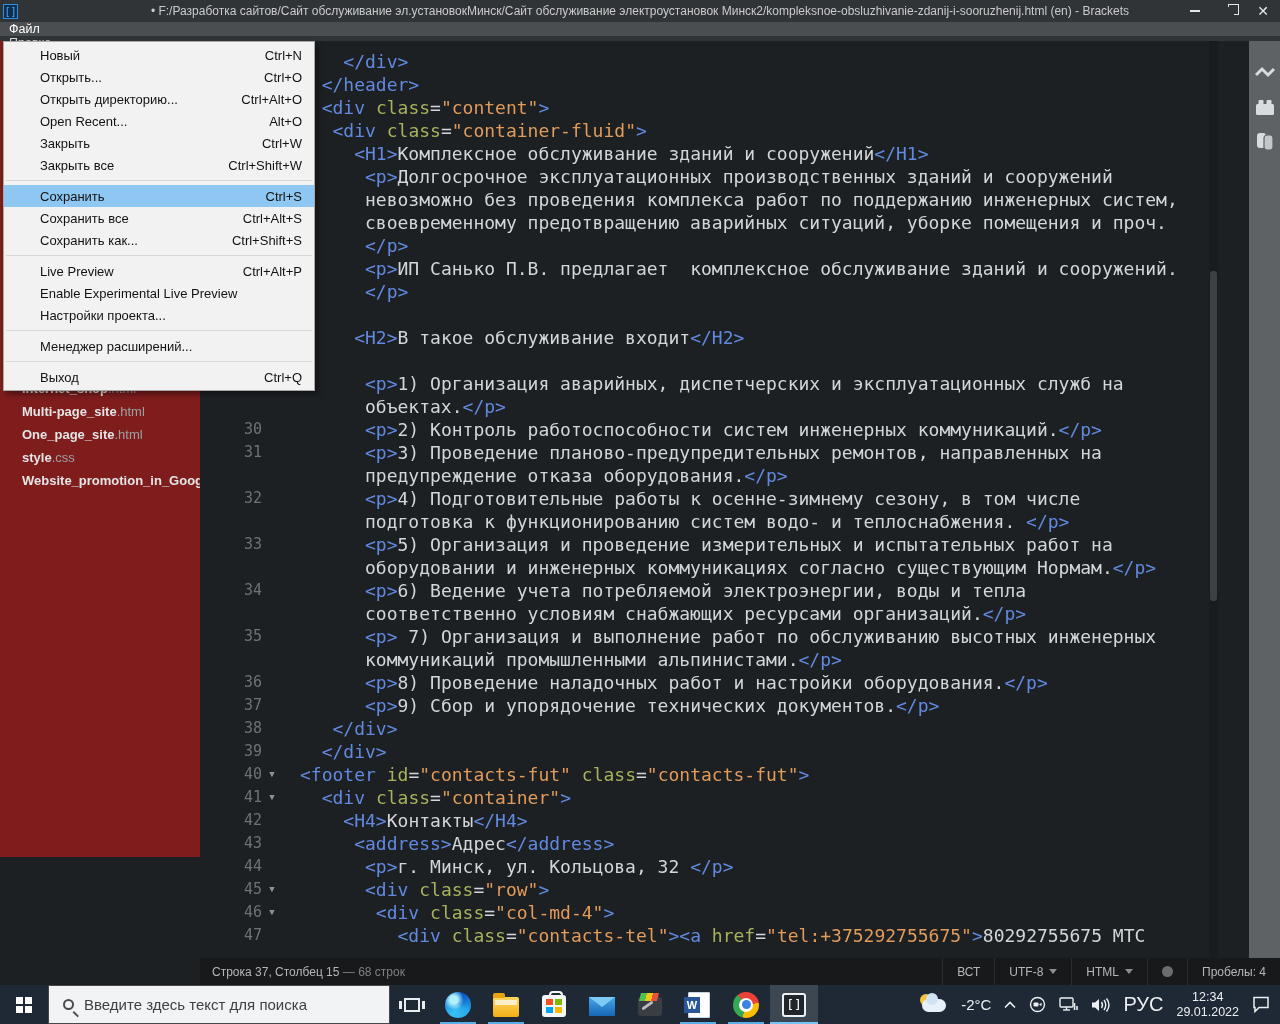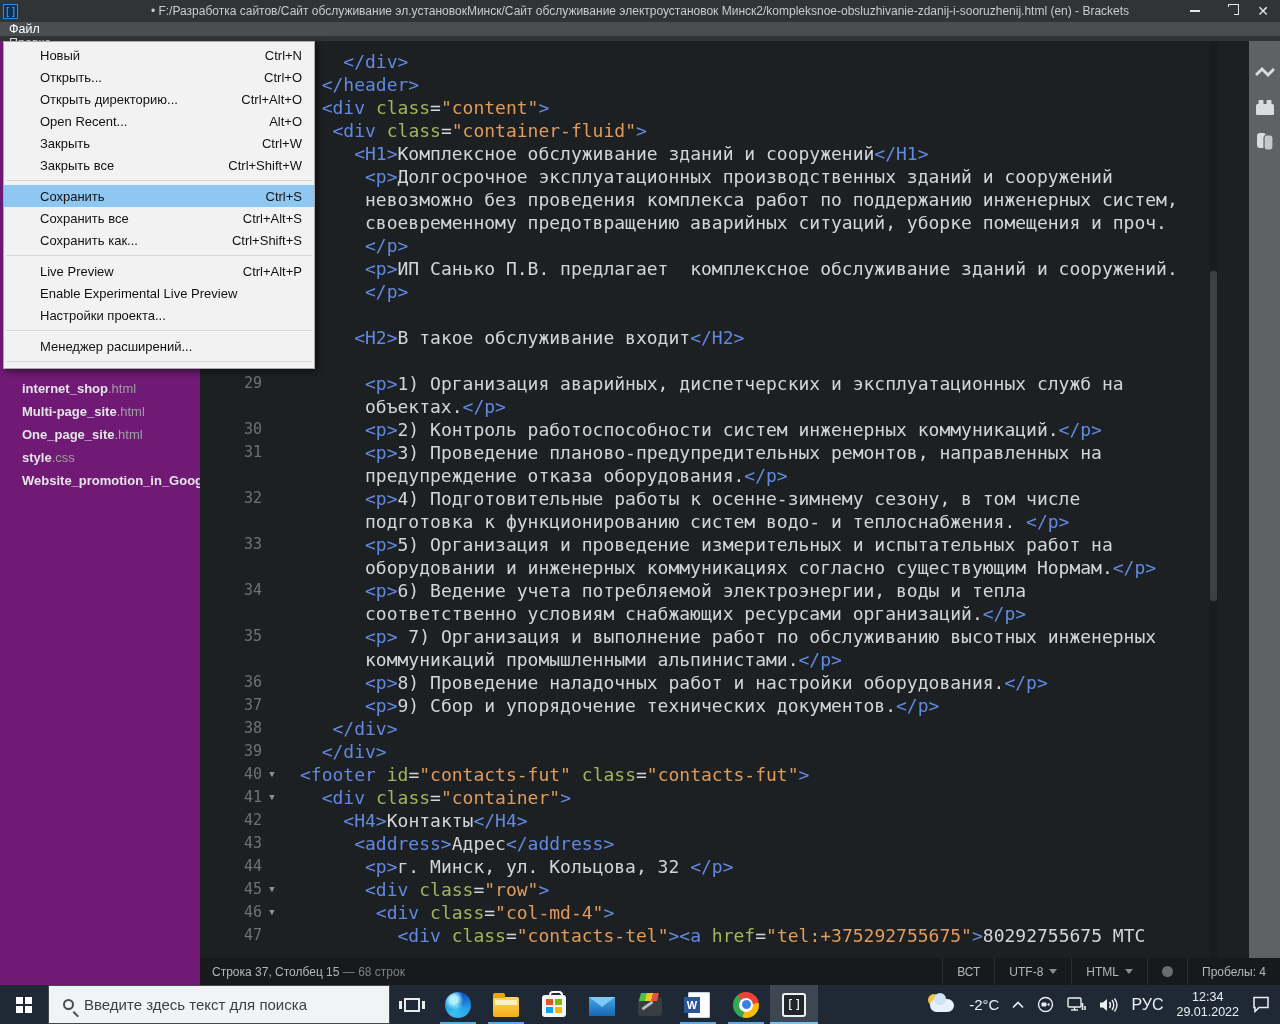--- a/index.html
+++ b/index.html
@@ -22,21 +22,21 @@
   .restoreglyph::after{content:"";position:absolute;left:-1px;top:-1px;width:9px;height:9px;background:#313437;}
   .xglyph{font-size:14px;line-height:14px;}
 
   
   .menubar{position:absolute;left:0;top:22px;width:1280px;height:19px;background:#313437;
            display:flex;align-items:stretch;color:#d8dadb;font-size:12.5px;flex-direction:column;}
   .mbitem{padding:0 9px;display:flex;align-items:center;}
   .mbitem.active{background:#4a4e51;color:#fff;}
 
   
-  .sidebar{position:absolute;left:0;top:41px;width:200px;height:944px;background:#701a75;overflow:hidden;}
+  .sidebar{position:absolute;left:0;top:41px;width:200px;height:816px;background:#7f1d1d;overflow:hidden;}
   .sbfile{height:23px;line-height:23px;padding-left:22px;white-space:nowrap;font-size:13px;color:#e3e5e6;}
   .sbfile .fname{font-weight:600;}
   .sbfile .fext{color:#9da0a2;font-weight:400;}
 
   .editor{position:absolute;left:200px;top:41px;width:1049px;height:917px;background:#1d2023;overflow:hidden;}
   .code{position:absolute;left:0;top:9px;width:100%;}
   .crow{display:flex;height:23px;font-family:"DejaVu Sans Mono",monospace;font-size:18px;line-height:23px;}
   .gut{flex:0 0 100px;display:flex;}
   .lnum{flex:0 0 62px;text-align:right;color:#6e7275;font-size:15px;line-height:23px;}
   .fold{flex:0 0 20px;text-align:center;color:#8d9194;font-size:9px;line-height:23px;}
@@ -119,21 +119,21 @@
   .ic-chrome{border-radius:50%;background:conic-gradient(from -40deg,#ea4335 0 120deg,#fbbc05 120deg 235deg,#34a853 235deg 360deg);}
   .ic-chrome::before{content:"";position:absolute;left:6px;top:6px;width:14px;height:14px;border-radius:50%;background:#fff;}
   .ic-chrome::after{content:"";position:absolute;left:8.5px;top:8.5px;width:9px;height:9px;border-radius:50%;background:#3b82e8;}
   .ic-brackets{background:#20262b;border:2px solid #eef1f3;border-radius:3px;width:24px;height:24px;margin-top:1px;
      color:#fff;font-family:"DejaVu Sans Mono",monospace;font-size:13px;line-height:20px;text-align:center;}
 
   
   .tray{margin-left:auto;display:flex;align-items:center;gap:13px;padding-right:10px;font-size:15px;}
   .trayicon{display:flex;align-items:center;justify-content:center;}
   .temp{font-size:15px;}
-  .lang{font-size:16px;}
+  .lang{font-size:20px;}
   .clock{text-align:center;font-size:12.5px;line-height:15px;}
   .weather{position:relative;width:30px;height:22px;}
   .weather .sun{position:absolute;left:2px;top:0;width:12px;height:12px;border-radius:50%;background:#f8c33c;}
   .weather .cloud{position:absolute;left:4px;top:5px;width:24px;height:13px;border-radius:8px;background:#e8f1fa;}
   .weather .cloud::before{content:"";position:absolute;left:4px;top:-6px;width:12px;height:12px;border-radius:50%;background:#cfe3f5;}
 </style>
 </head>
 <body>
 
 <div class="screen">
@@ -553,20 +553,24 @@
       <div class="mi">
         <span>Настройки проекта...</span>
         <span class="sc"></span>
       </div>
       <div class="msep"></div>
       <div class="mi">
         <span>Менеджер расширений...</span>
         <span class="sc"></span>
       </div>
       <div class="msep"></div>
+      <div class="mi">
+        <span>Выход</span>
+        <span class="sc">Ctrl+Q</span>
+      </div>
     </div>
 
   <div class="taskbar">
     <div class="tbbtn startbtn">
       <div class="winlogo">
           <span></span>
           <span></span>
           <span></span>
           <span></span>
         </div>

